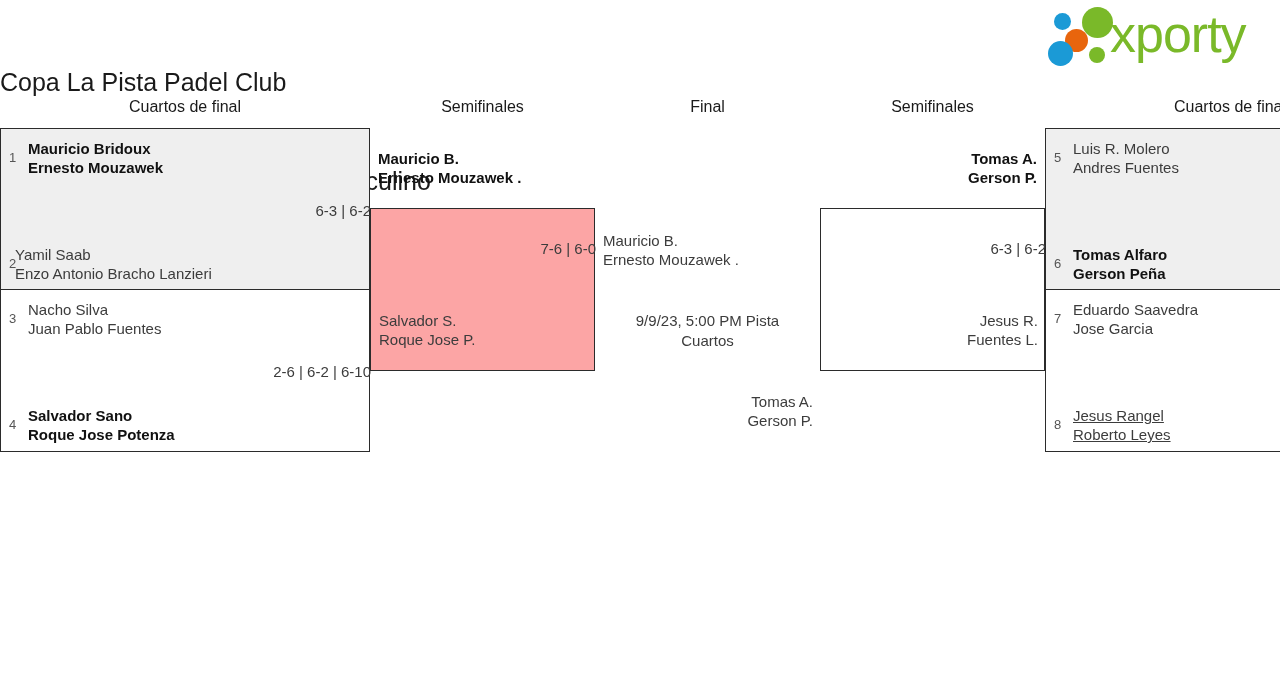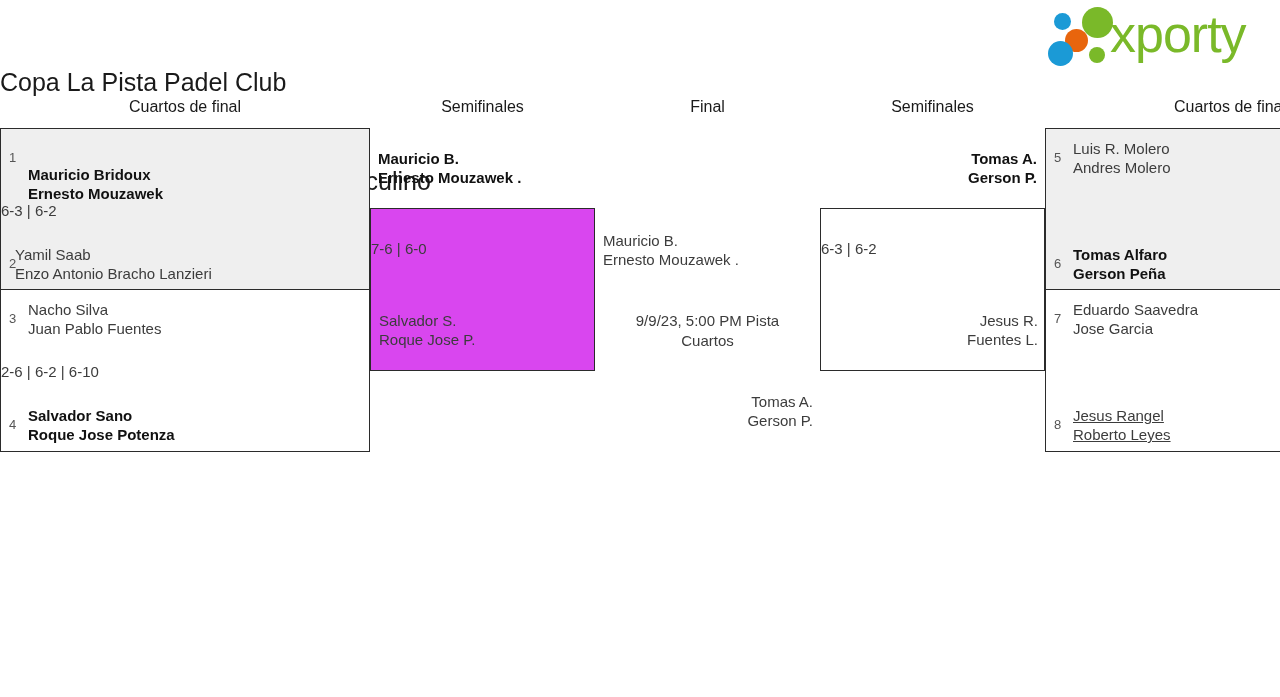--- a/index.html
+++ b/index.html
@@ -67,21 +67,21 @@
   .qf-right-m3 {
     position: absolute; left: 0; top: 0; width: 370px; height: 162px;
     background: #efefef; border: 1px solid #2b2b2b;
   }
   .qf-right-m4 {
     position: absolute; left: 0; top: 161px; width: 370px; height: 163px;
     background: #ffffff; border: 1px solid #2b2b2b;
   }
 
   
-  .sf-left-box  { left: 370px;  top: 208px; width: 225px; height: 163px; background:#d946ef; }
+  .sf-left-box  { left: 370px;  top: 208px; width: 225px; height: 163px; background:#fca5a5; }
   .sf-right-box { left: 820px;  top: 208px; width: 225px; height: 163px; background:#fff; }
 
   
   .team {
     position: absolute;
     font-size: 15px; line-height: 19px;
     color: #3c3c3c; white-space: nowrap;
   }
   .team.winner { font-weight: 700; color: #111111; }
   .team .ln { display: block; }
@@ -93,21 +93,21 @@
   }
 
   .score {
     position: absolute;
     font-size: 15px; line-height: 20px;
     color: #3c3c3c; white-space: nowrap;
   }
 
   .align-left   { text-align: left; }
   .align-right  { text-align: right; }
-  .align-center { text-align: left; }
+  .align-center { text-align: right; }
 
   .meta {
     position: absolute;
     font-size: 15px; line-height: 20px;
     color: #3c3c3c; text-align: center;
   }
   .meta .ln { display: block; }
 </style>
 </head>
 <body>
@@ -131,21 +131,21 @@
   <div class="col-head ch-qf-left">Cuartos de final</div>
   <div class="col-head ch-sf-left">Semifinales</div>
   <div class="col-head ch-final">Final</div>
   <div class="col-head ch-sf-right">Semifinales</div>
   <div class="col-head ch-qf-right">Cuartos de final</div>
 
   <div class="box qf-left-box">
 
     <div class="qf-left-m1">
       <span class="seed" style="left:8px; top:20px;">1</span>
-      <div class="team winner align-left" style="left:27px; top:10px;margin-top:26px;">
+      <div class="team winner align-left" style="left:27px; top:10px;">
         <span class="ln">Mauricio Bridoux</span>
         <span class="ln">Ernesto Mouzawek</span>
       </div>
       <div class="score align-center" style="left:0; top:72px; width:370px;">6-3 | 6-2</div>
       <span class="seed" style="left:8px; top:126px;">2</span>
       <div class="team align-left" style="left:14px; top:116px;">
         <span class="ln">Yamil Saab</span>
         <span class="ln">Enzo Antonio Bracho Lanzieri</span>
       </div>
     </div>
@@ -205,21 +205,21 @@
     <span class="ln">Tomas A.</span>
     <span class="ln">Gerson P.</span>
   </div>
 
   <div class="box qf-right-box">
 
     <div class="qf-right-m3">
       <span class="seed" style="left:8px; top:20px;">5</span>
       <div class="team align-left" style="left:27px; top:10px;">
         <span class="ln">Luis R. Molero</span>
-        <span class="ln">Andres Molero</span>
+        <span class="ln">Andres Fuentes</span>
       </div>
       <span class="seed" style="left:8px; top:126px;">6</span>
       <div class="team winner align-left" style="left:27px; top:116px;">
         <span class="ln">Tomas Alfaro</span>
         <span class="ln">Gerson Peña</span>
       </div>
     </div>
 
     <div class="qf-right-m4">
       <span class="seed" style="left:8px; top:20px;">7</span>

